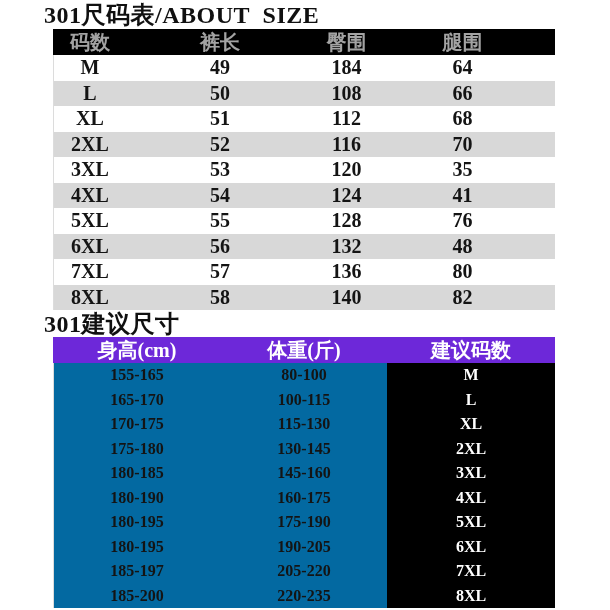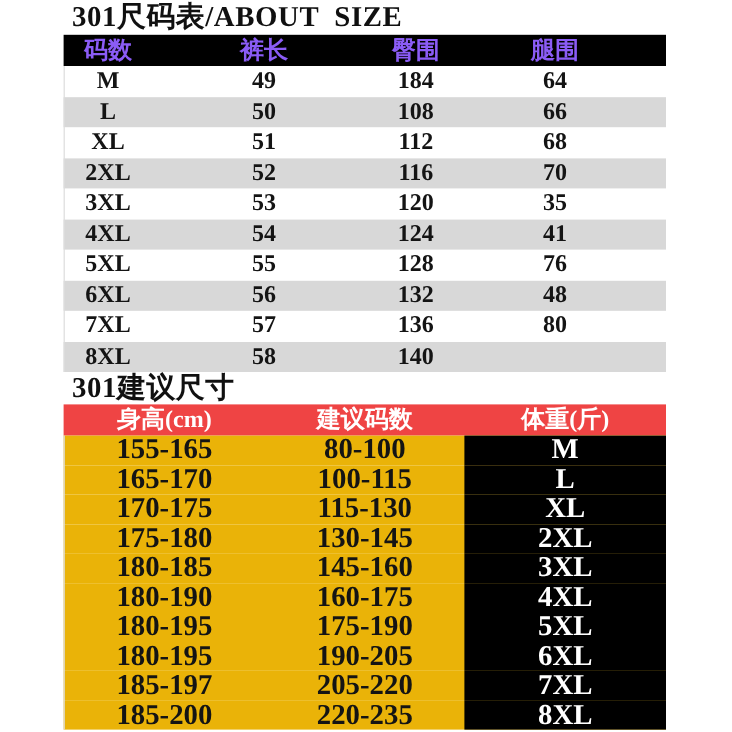--- a/index.html
+++ b/index.html
@@ -1,42 +1,42 @@
 <!DOCTYPE html>
 <html><head>
 <meta charset="utf-8">
 <style>
   html,body{margin:0;padding:0;}
   .page{
     width:610px;height:610px;background:#ffffff;overflow:hidden;position:relative;
     font-family:"Liberation Serif","DejaVu Serif",serif;font-weight:bold;color:#141414;
   }
   .section-title{
-    height:29px;line-height:30px;padding-left:60px;font-size:24px;
+    height:29px;line-height:30px;padding-left:44px;font-size:24px;
     letter-spacing:0.5px;white-space:pre;color:#101010;
   }
   .section-title.second{height:27px;line-height:28px;}
   .tbl{margin-left:53px;width:502px;}
   .tbody{position:relative;}
   .tbody::before{content:"";position:absolute;left:0;top:0;bottom:0;width:1px;background:#dcdcdc;}
   
   .t1-head,.t1-row{
     display:grid;grid-template-columns:74px 186px 67px 165px 10px;
     text-align:center;
   }
-  .t1-head{height:26px;line-height:26px;background:#000000;color:#8b5cf6;font-size:20px;}
+  .t1-head{height:26px;line-height:26px;background:#000000;color:#a3a3a3;font-size:20px;}
   .t1-row{height:25.5px;line-height:25.5px;font-size:20px;}
   .t1-body .t1-row:nth-child(even){background:#d8d8d8;}
   
   .t2-head,.t2-row{
     display:grid;grid-template-columns:168px 166px 168px;
     text-align:center;
   }
-  .t2-head{height:26px;line-height:26px;background:#ef4444;color:#ffffff;font-size:20px;}
-  .t2-row{height:24.5px;line-height:24.5px;font-size:24px;background:#eab308;}
+  .t2-head{height:26px;line-height:26px;background:#6d28d9;color:#ffffff;font-size:20px;}
+  .t2-row{height:24.5px;line-height:24.5px;font-size:16px;background:#0369a1;}
   .t2-row .dark{background:#000000;color:#ffffff;}
   .c{display:block;}
 </style>
 </head>
 <body>
 
 <div class="page">
 
   <div class="section-title">301尺码表/ABOUT  SIZE</div>
 
@@ -109,32 +109,33 @@
         <span class="c">7XL</span>
         <span class="c">57</span>
         <span class="c">136</span>
         <span class="c">80</span>
         <span class="c"></span>
       </div>
       <div class="t1-row">
         <span class="c">8XL</span>
         <span class="c">58</span>
         <span class="c">140</span>
+        <span class="c">82</span>
         <span class="c"></span>
       </div>
     </div>
   </div>
 
   <div class="section-title second">301建议尺寸</div>
 
   <div class="tbl">
     <div class="t2-head">
       <span class="c">身高(cm)</span>
+      <span class="c">体重(斤)</span>
       <span class="c">建议码数</span>
-      <span class="c">体重(斤)</span>
     </div>
     <div class="t2-body tbody">
       <div class="t2-row">
         <span class="c">155-165</span>
         <span class="c">80-100</span>
         <span class="c dark">M</span>
       </div>
       <div class="t2-row">
         <span class="c">165-170</span>
         <span class="c">100-115</span>

